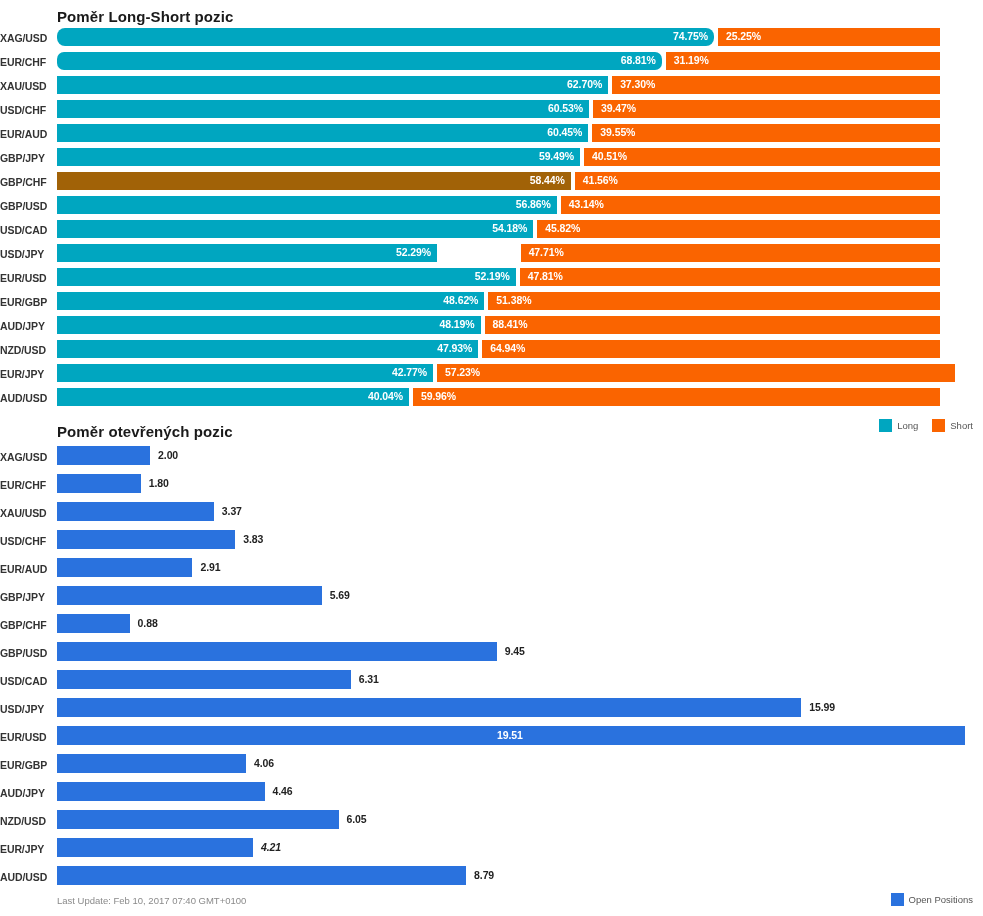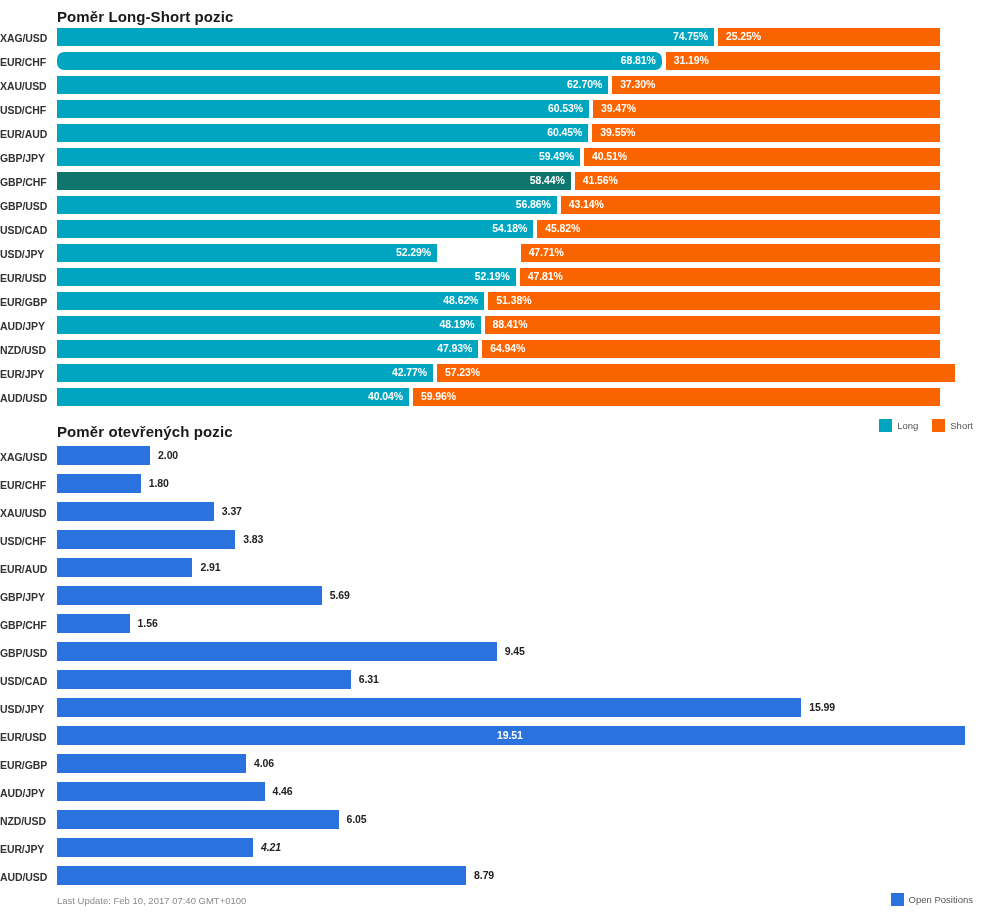--- a/index.html
+++ b/index.html
@@ -134,21 +134,21 @@
   }
 </style>
 </head>
 <body>
 
 <div class="panel" id="panel-ls">
   <div class="chart-title" id="title-ls">Poměr Long-Short pozic</div>
   <div class="rows" id="ls-rows">
       <div class="row ls-row" style="top: 28px;">
         <div class="cat-label">XAG/USD</div>
-        <div class="seg seg-long" style="left: 57px; width: 657.053px; background: rgb(0, 166, 192);">
+        <div class="seg seg-long" style="left: 57px; width: 657.053px; background: rgb(0, 166, 192); border-radius: 8px;">
           <span class="seg-val">74.75%</span>
         </div>
         <div class="seg seg-short" style="left: 718.053px; width: 221.947px; background: rgb(250, 100, 0);">
           <span class="seg-val">25.25%</span>
         </div>
       </div>
       <div class="row ls-row" style="top: 52px;">
         <div class="cat-label">EUR/CHF</div>
         <div class="seg seg-long" style="left: 57px; width: 604.84px; background: rgb(0, 166, 192); border-radius: 7px;">
           <span class="seg-val">68.81%</span>
@@ -188,21 +188,21 @@
         <div class="cat-label">GBP/JPY</div>
         <div class="seg seg-long" style="left: 57px; width: 522.917px; background: rgb(0, 166, 192);">
           <span class="seg-val">59.49%</span>
         </div>
         <div class="seg seg-short" style="left: 583.917px; width: 356.083px; background: rgb(250, 100, 0);">
           <span class="seg-val">40.51%</span>
         </div>
       </div>
       <div class="row ls-row" style="top: 172px;">
         <div class="cat-label">GBP/CHF</div>
-        <div class="seg seg-long" style="left: 57px; width: 513.688px; background: #0f766e;">
+        <div class="seg seg-long" style="left: 57px; width: 513.688px; background: #a16207;">
           <span class="seg-val">58.44%</span>
         </div>
         <div class="seg seg-short" style="left: 574.688px; width: 365.312px; background: rgb(250, 100, 0);">
           <span class="seg-val">41.56%</span>
         </div>
       </div>
       <div class="row ls-row" style="top: 196px;">
         <div class="cat-label">GBP/USD</div>
         <div class="seg seg-long" style="left: 57px; width: 499.799px; background: rgb(0, 166, 192);">
           <span class="seg-val">56.86%</span>
@@ -326,21 +326,21 @@
         <div class="op-val outside" style="left: 200.432px;">2.91</div>
       </div>
       <div class="row op-row" style="top: 168px;">
         <div class="cat-label">GBP/JPY</div>
         <div class="op-bar" style="left: 57px; width: 264.814px; background: rgb(42, 114, 222);"></div>
         <div class="op-val outside" style="left: 329.814px;">5.69</div>
       </div>
       <div class="row op-row" style="top: 196px;">
         <div class="cat-label">GBP/CHF</div>
         <div class="op-bar" style="left: 57px; width: 72.6028px; background: rgb(42, 114, 222);"></div>
-        <div class="op-val outside" style="left: 137.603px;">1.56</div>
+        <div class="op-val outside" style="left: 137.603px;">0.88</div>
       </div>
       <div class="row op-row" style="top: 224px;">
         <div class="cat-label">GBP/USD</div>
         <div class="op-bar" style="left: 57px; width: 439.805px; background: rgb(42, 114, 222);"></div>
         <div class="op-val outside" style="left: 504.805px;">9.45</div>
       </div>
       <div class="row op-row" style="top: 252px;">
         <div class="cat-label">USD/CAD</div>
         <div class="op-bar" style="left: 57px; width: 293.669px; background: rgb(42, 114, 222);"></div>
         <div class="op-val outside" style="left: 358.669px;">6.31</div>

